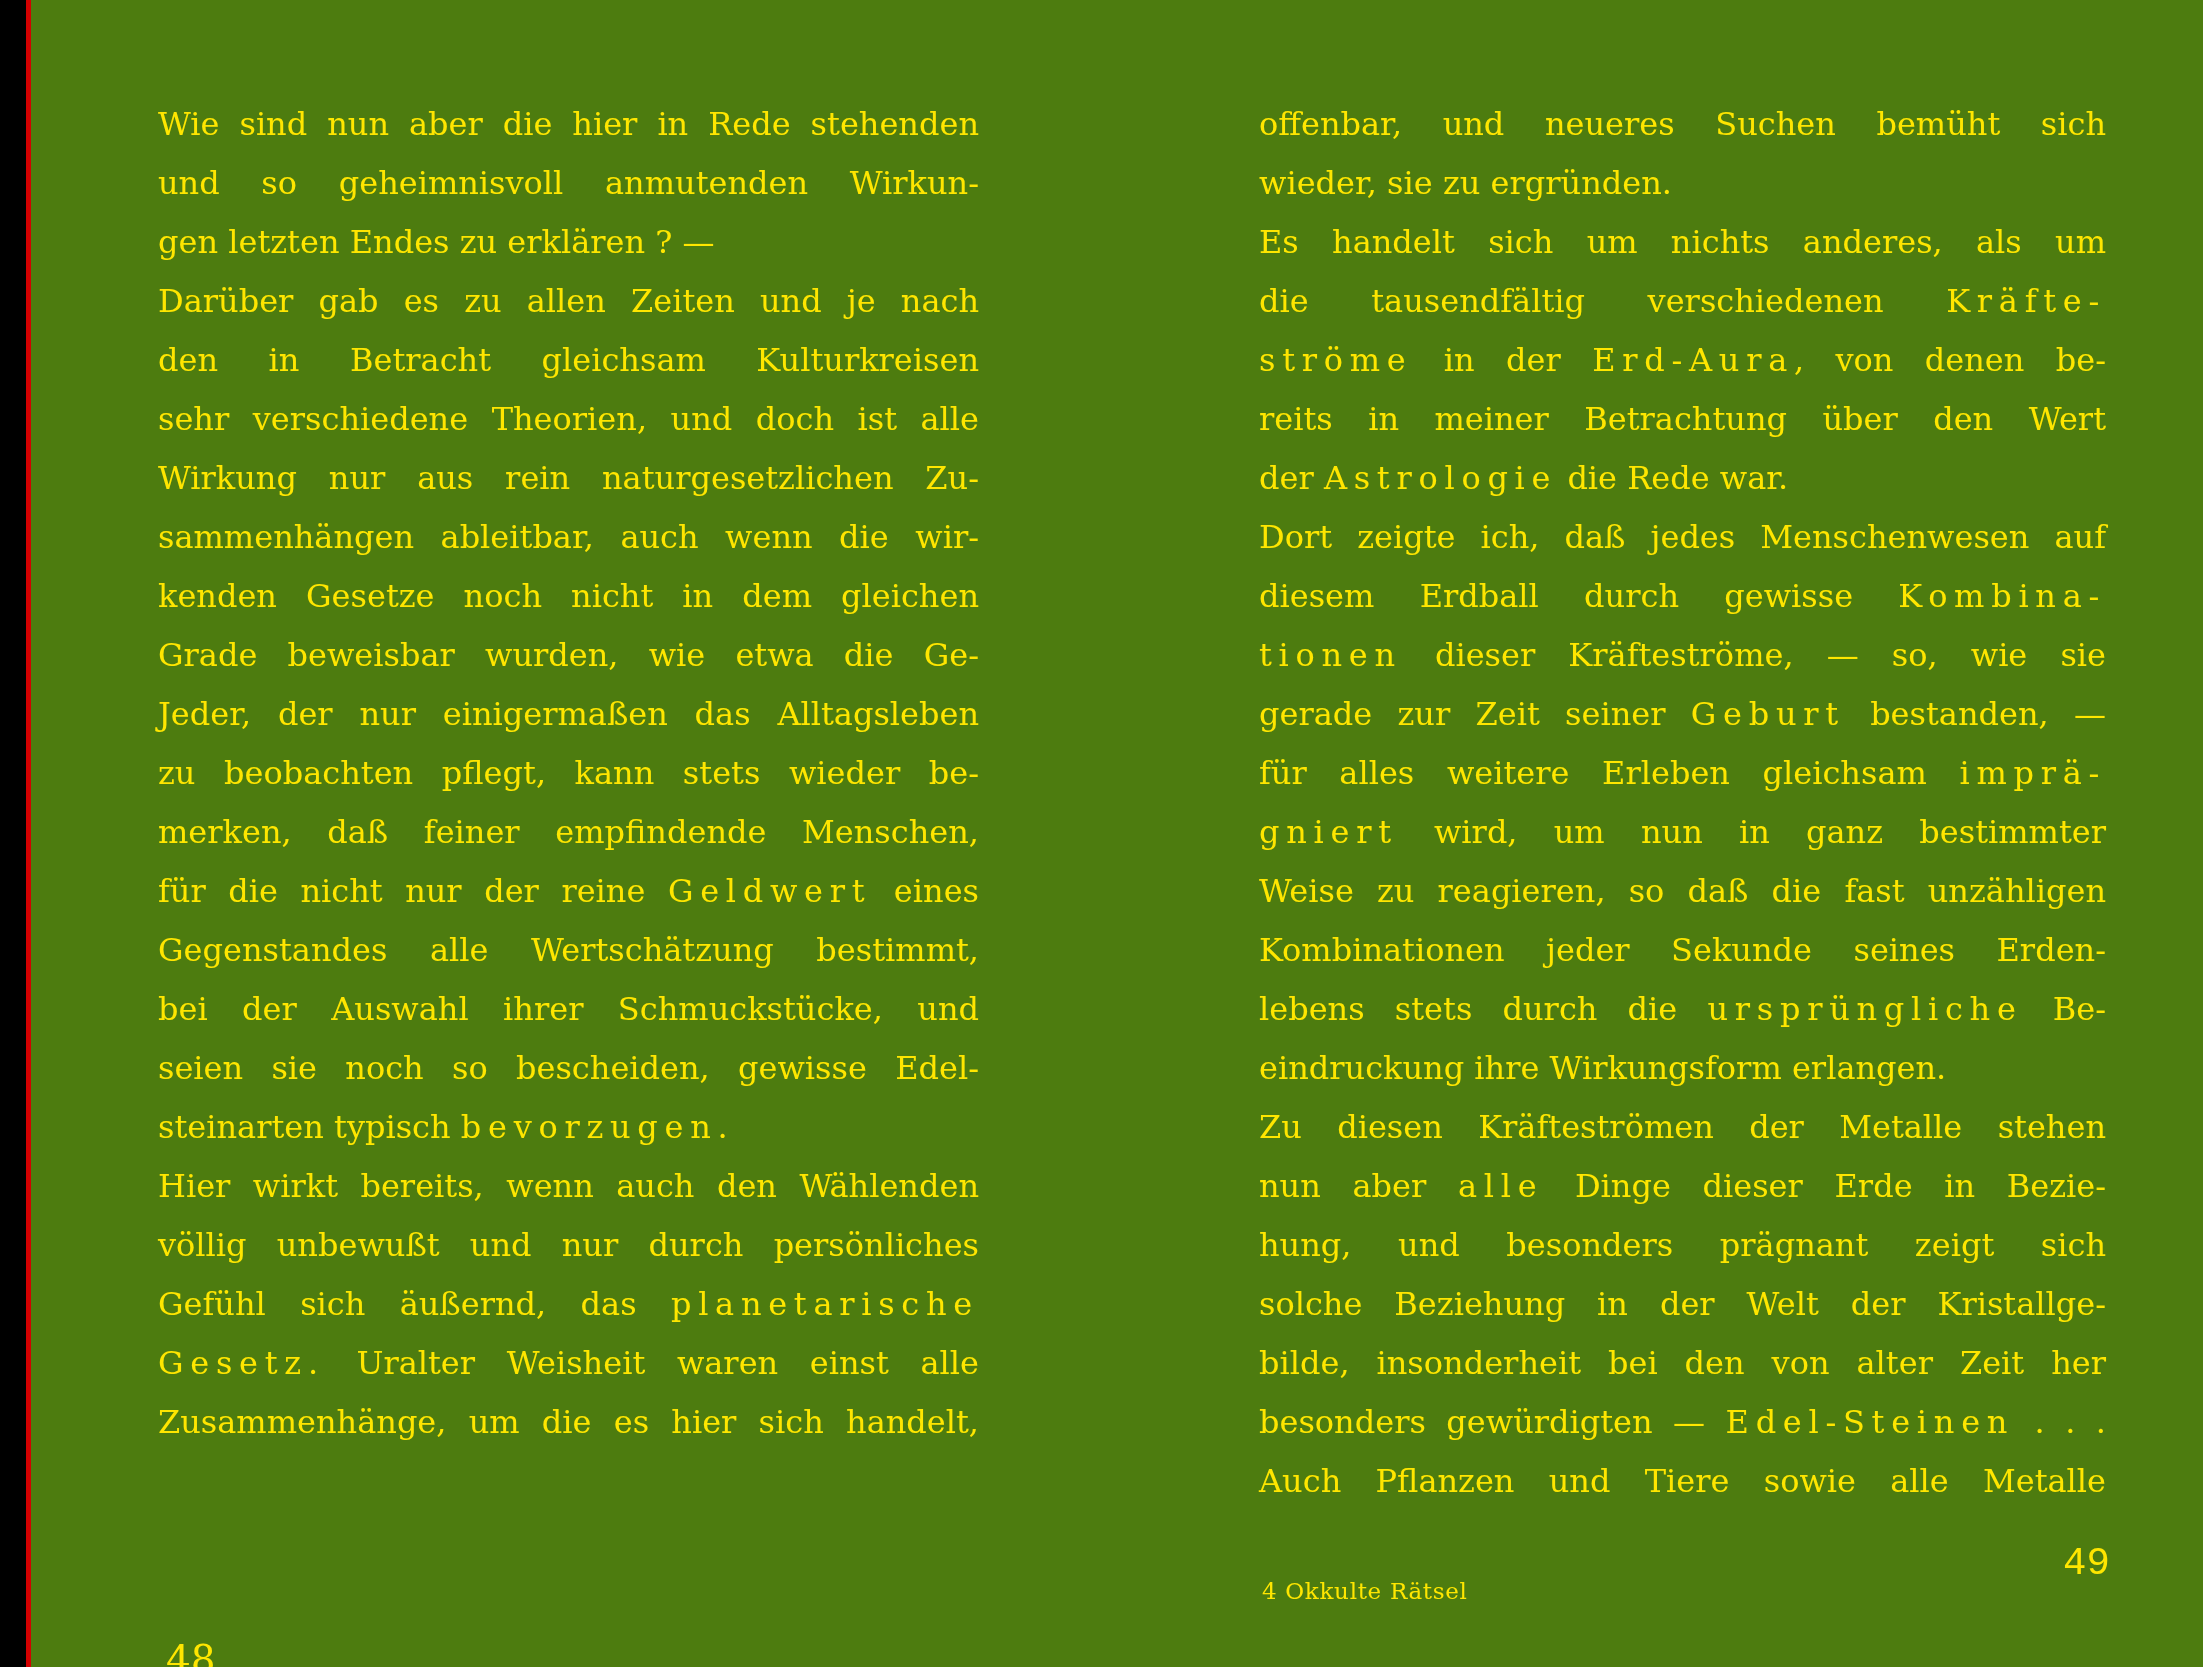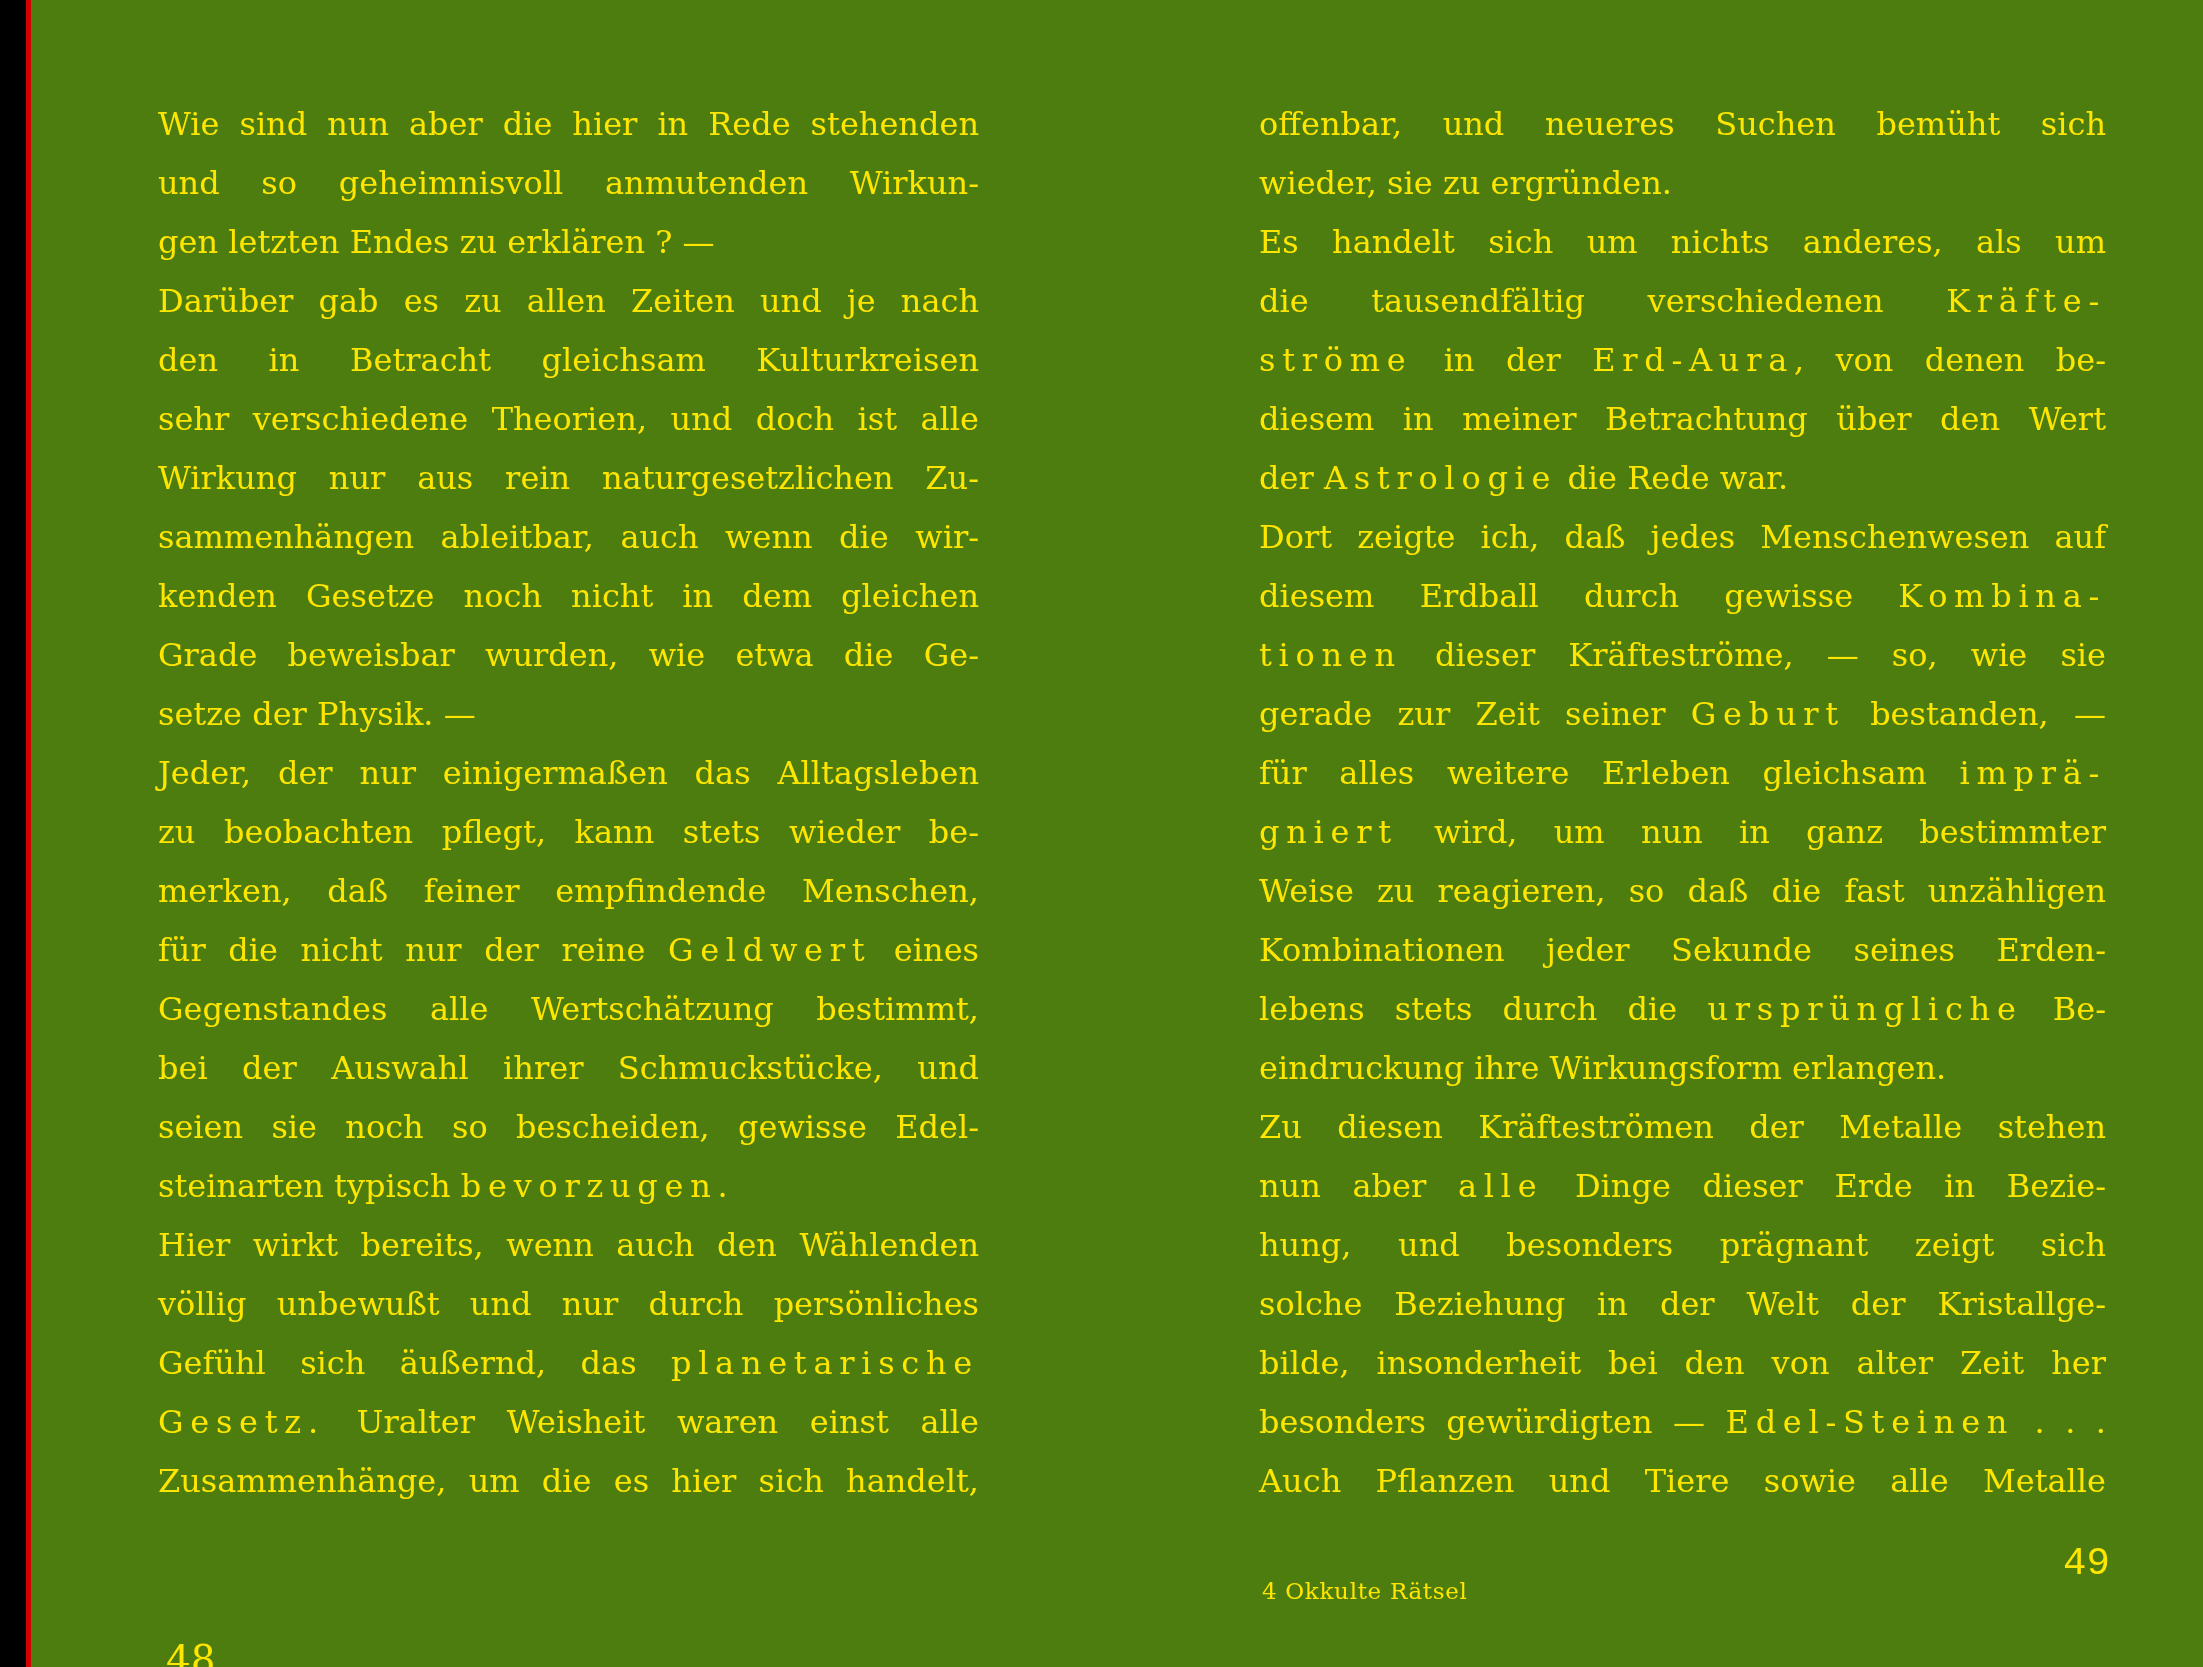--- a/index.html
+++ b/index.html
@@ -70,21 +70,20 @@
       <div class="line just">Wie sind nun aber die hier in Rede stehenden</div>
       <div class="line just">und so geheimnisvoll anmutenden Wirkun-</div>
       <div class="line">gen letzten Endes zu erklären ? —</div>
       <div class="line just">Darüber gab es zu allen Zeiten und je nach</div>
       <div class="line just">den in Betracht gleichsam Kulturkreisen</div>
       <div class="line just">sehr verschiedene Theorien, und doch ist alle</div>
       <div class="line just">Wirkung nur aus rein naturgesetzlichen Zu-</div>
       <div class="line just">sammenhängen ableitbar, auch wenn die wir-</div>
       <div class="line just">kenden Gesetze noch nicht in dem gleichen</div>
       <div class="line just">Grade beweisbar wurden, wie etwa die Ge-</div>
-      <div class="line">setze der Physik. —</div>
       <div class="line just">Jeder, der nur einigermaßen das Alltagsleben</div>
       <div class="line just">zu beobachten pflegt, kann stets wieder be-</div>
       <div class="line just">merken, daß feiner empfindende Menschen,</div>
       <div class="line just">für die nicht nur der reine <span class="sperr">Geldwert</span> eines</div>
       <div class="line just">Gegenstandes alle Wertschätzung bestimmt,</div>
       <div class="line just">bei der Auswahl ihrer Schmuckstücke, und</div>
       <div class="line just">seien sie noch so bescheiden, gewisse Edel-</div>
       <div class="line">steinarten typisch <span class="sperr">bevorzugen</span>.</div>
       <div class="line just">Hier wirkt bereits, wenn auch den Wählenden</div>
       <div class="line just">völlig unbewußt und nur durch persönliches</div>
@@ -92,21 +91,21 @@
       <div class="line just"><span class="sperr">Gesetz.</span> Uralter Weisheit waren einst alle</div>
       <div class="line just">Zusammenhänge, um die es hier sich handelt,</div>
     </div>
 
   <div class="text-col col-right" id="right-lines">
       <div class="line just">offenbar, und neueres Suchen bemüht sich</div>
       <div class="line">wieder, sie zu ergründen.</div>
       <div class="line just">Es handelt sich um nichts anderes, als um</div>
       <div class="line just">die tausendfältig verschiedenen <span class="sperr">Kräfte-</span></div>
       <div class="line just"><span class="sperr">ströme</span> in der <span class="sperr">Erd-Aura</span>, von denen be-</div>
-      <div class="line just">diesem in meiner Betrachtung über den Wert</div>
+      <div class="line just">reits in meiner Betrachtung über den Wert</div>
       <div class="line">der <span class="sperr">Astrologie</span> die Rede war.</div>
       <div class="line just">Dort zeigte ich, daß jedes Menschenwesen auf</div>
       <div class="line just">diesem Erdball durch gewisse <span class="sperr">Kombina-</span></div>
       <div class="line just"><span class="sperr">tionen</span> dieser Kräfteströme, — so, wie sie</div>
       <div class="line just">gerade zur Zeit seiner <span class="sperr">Geburt</span> bestanden, —</div>
       <div class="line just">für alles weitere Erleben gleichsam <span class="sperr">imprä-</span></div>
       <div class="line just"><span class="sperr">gniert</span> wird, um nun in ganz bestimmter</div>
       <div class="line just">Weise zu reagieren, so daß die fast unzähligen</div>
       <div class="line just">Kombinationen jeder Sekunde seines Erden-</div>
       <div class="line just">lebens stets durch die <span class="sperr">ursprüngliche</span> Be-</div>

